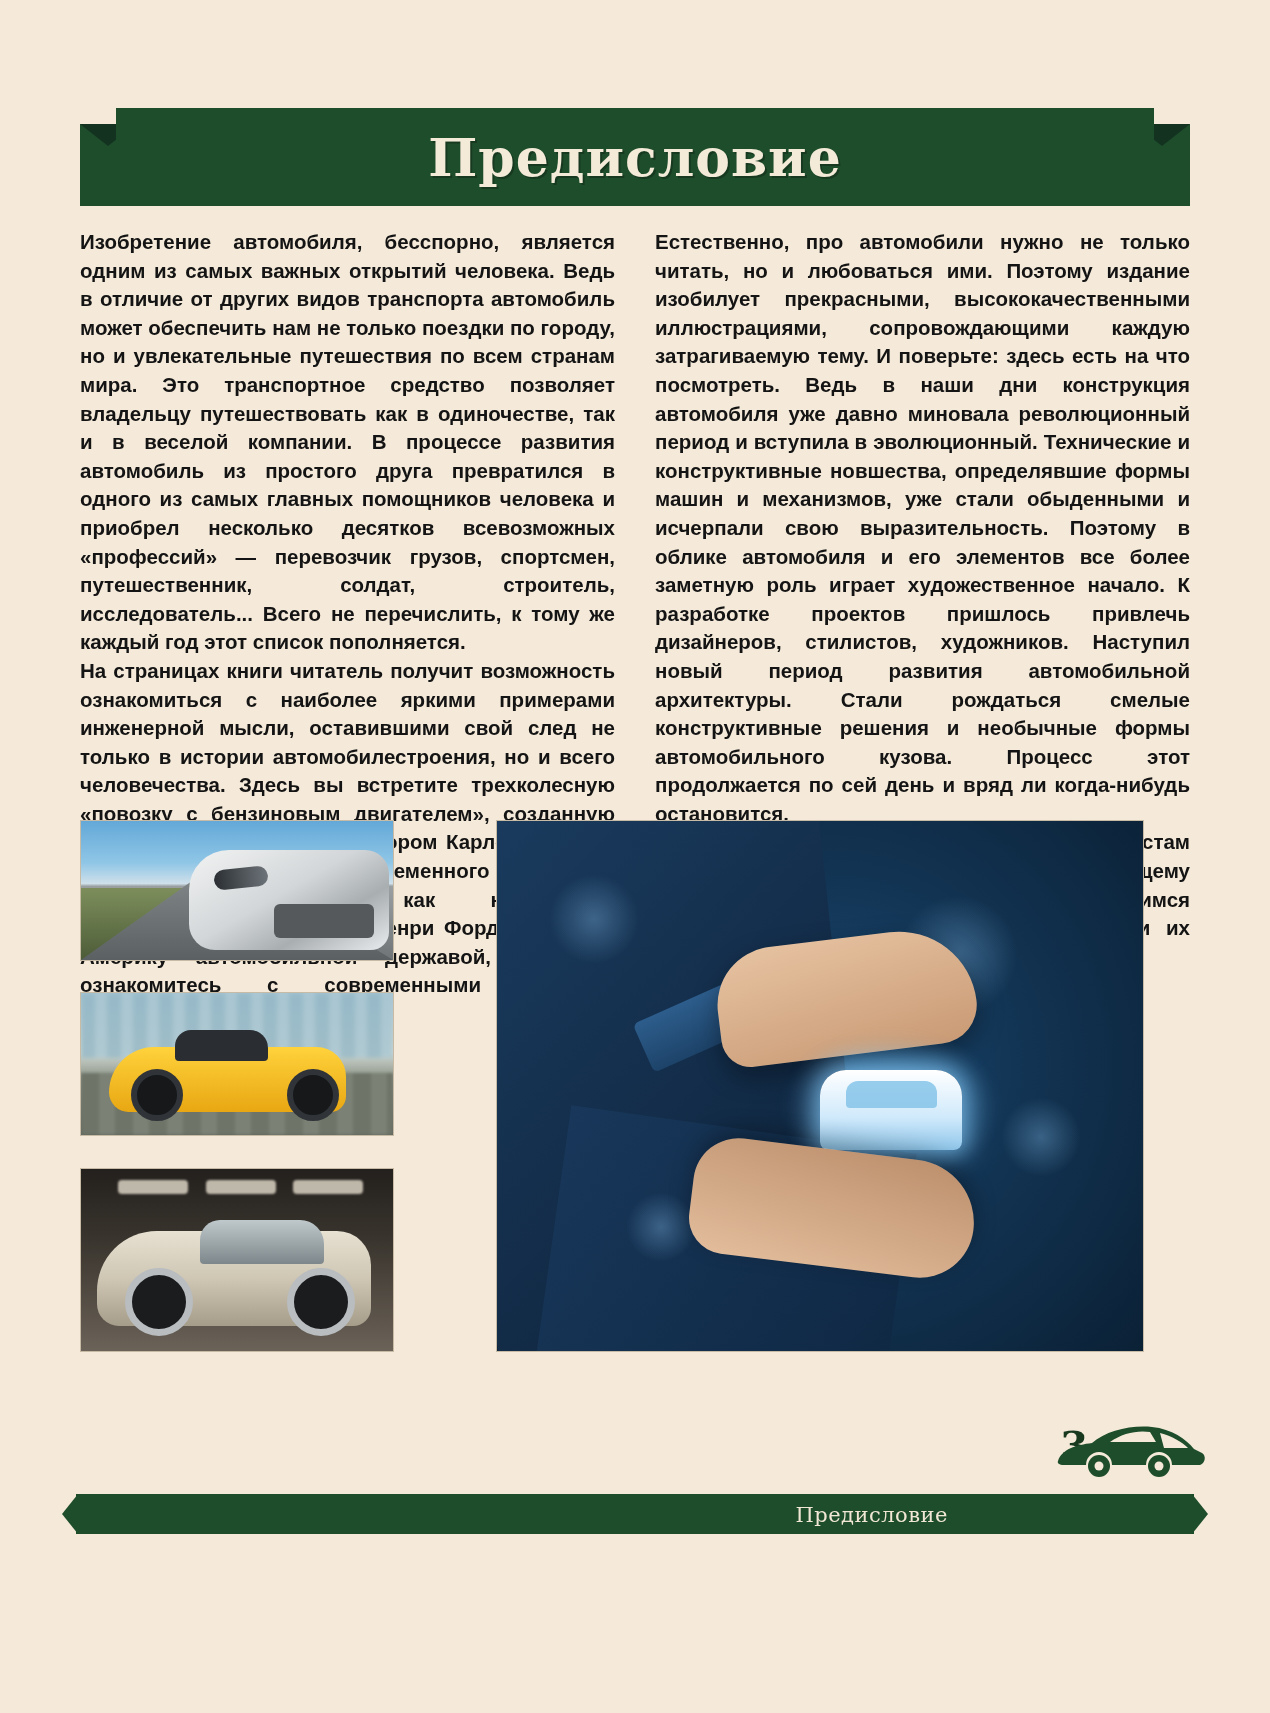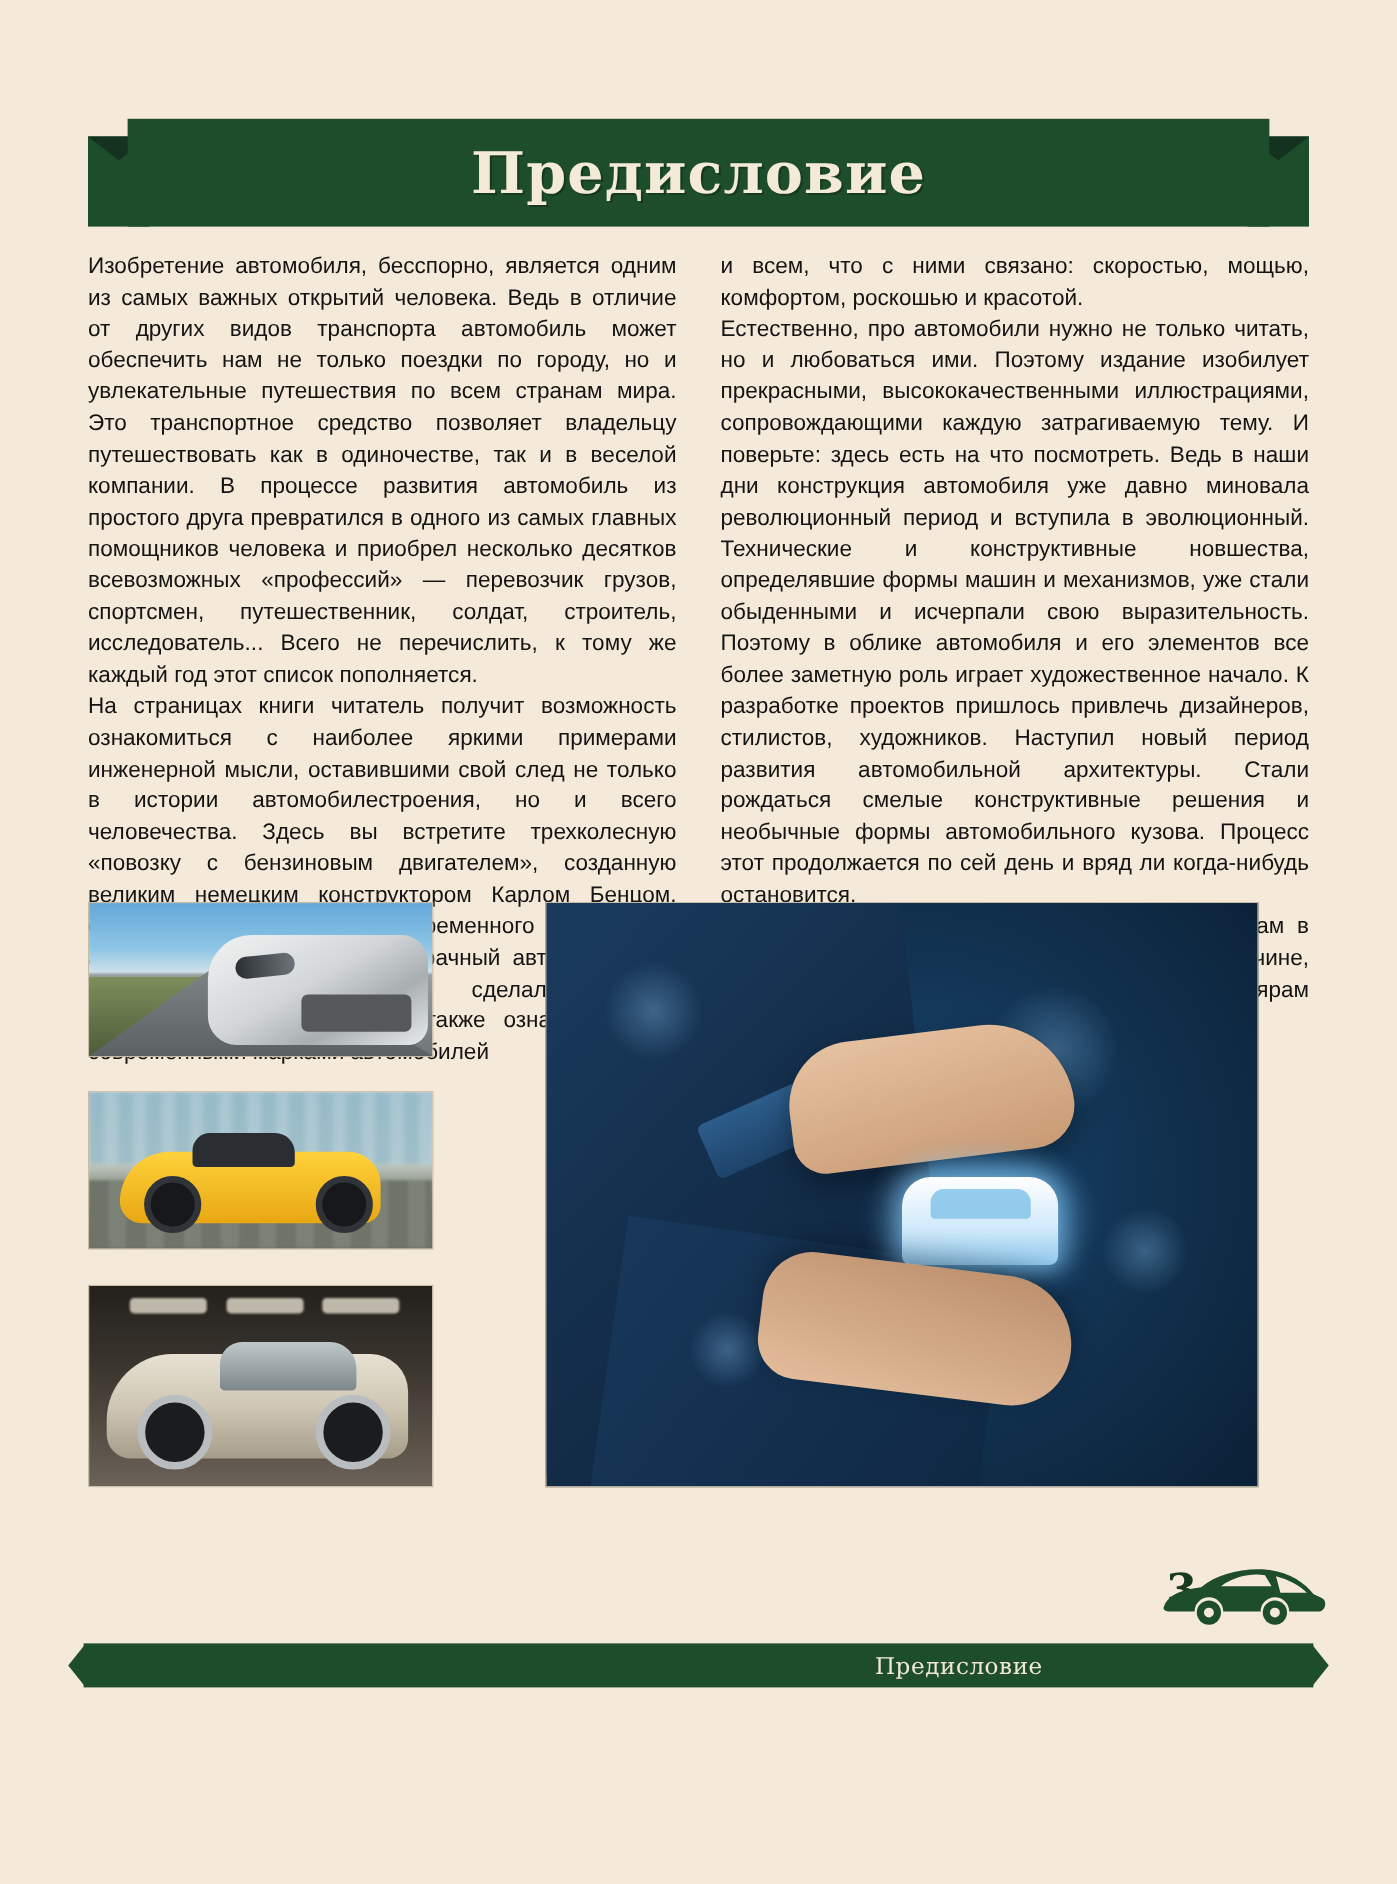--- a/index.html
+++ b/index.html
@@ -81,20 +81,21 @@
   .columns {
     position: absolute;
     left: 80px;
     top: 228px;
     width: 1110px;
     display: flex;
     gap: 40px;
   }
   .col {
     width: 535px;
+    font-weight: bold;
   }
   .col p {
     margin: 0 0 0 0;
     text-align: justify;
     text-justify: inter-word;
     font-size: 20.5px;
     line-height: 28.6px;
     color: #141414;
     hyphens: auto;
   }
@@ -339,21 +340,20 @@
       <div class="banner-title">Предисловие</div>
     </div>
   </div>
 
   <div class="columns">
     <div class="col">
       <p>Изобретение автомобиля, бесспорно, является одним из самых важных открытий человека. Ведь в отличие от других видов транспорта автомобиль может обеспечить нам не только поездки по городу, но и увлекательные путешествия по всем странам мира. Это транспортное средство позволяет владельцу путешествовать как в одиночестве, так и в веселой компании. В процессе развития автомобиль из простого друга превратился в одного из самых главных помощников человека и приобрел несколько десятков всевозможных «профессий» — перевозчик грузов, спортсмен, путешественник, солдат, строитель, исследователь... Всего не перечислить, к тому же каждый год этот список пополняется.</p>
       <p>На страницах книги читатель получит возможность ознакомиться с наиболее яркими примерами инженерной мысли, оставившими свой след не только в истории автомобилестроения, но и всего человечества. Здесь вы встретите трехколесную «повозку с бензиновым двигателем», созданную великим немецким конструктором Карлом Бенцом, ставшую прообразом современного легкового автомобиля, узнаете, как невзрачный автомобильчик, созданный Генри Фордом, сделал Америку автомобильной державой, а также ознакомитесь с современными марками автомобилей</p>
     </div>
     <div class="col">
-      <p>и всем, что с ними связано: скоростью, мощью, комфортом, роскошью и красотой.</p>
       <p>Естественно, про автомобили нужно не только читать, но и любоваться ими. Поэтому издание изобилует прекрасными, высококачественными иллюстрациями, сопровождающими каждую затрагиваемую тему. И поверьте: здесь есть на что посмотреть. Ведь в наши дни конструкция автомобиля уже давно миновала революционный период и вступила в эволюционный. Технические и конструктивные новшества, определявшие формы машин и механизмов, уже стали обыденными и исчерпали свою выразительность. Поэтому в облике автомобиля и его элементов все более заметную роль играет художественное начало. К разработке проектов пришлось привлечь дизайнеров, стилистов, художников. Наступил новый период развития автомобильной архитектуры. Стали рождаться смелые конструктивные решения и необычные формы автомобильного кузова. Процесс этот продолжается по сей день и вряд ли когда-нибудь остановится.</p>
       <p>Издание будет интересно не только специалистам в данной области, но и каждому настоящему мужчине, неравнодушному к выдающимся экземплярам автомобилестроения и истории их создания.</p>
     </div>
   </div>
 
   <div class="gallery">
 
     <div class="thumb t1">
       <div class="ph1">
         <div class="field"></div>

